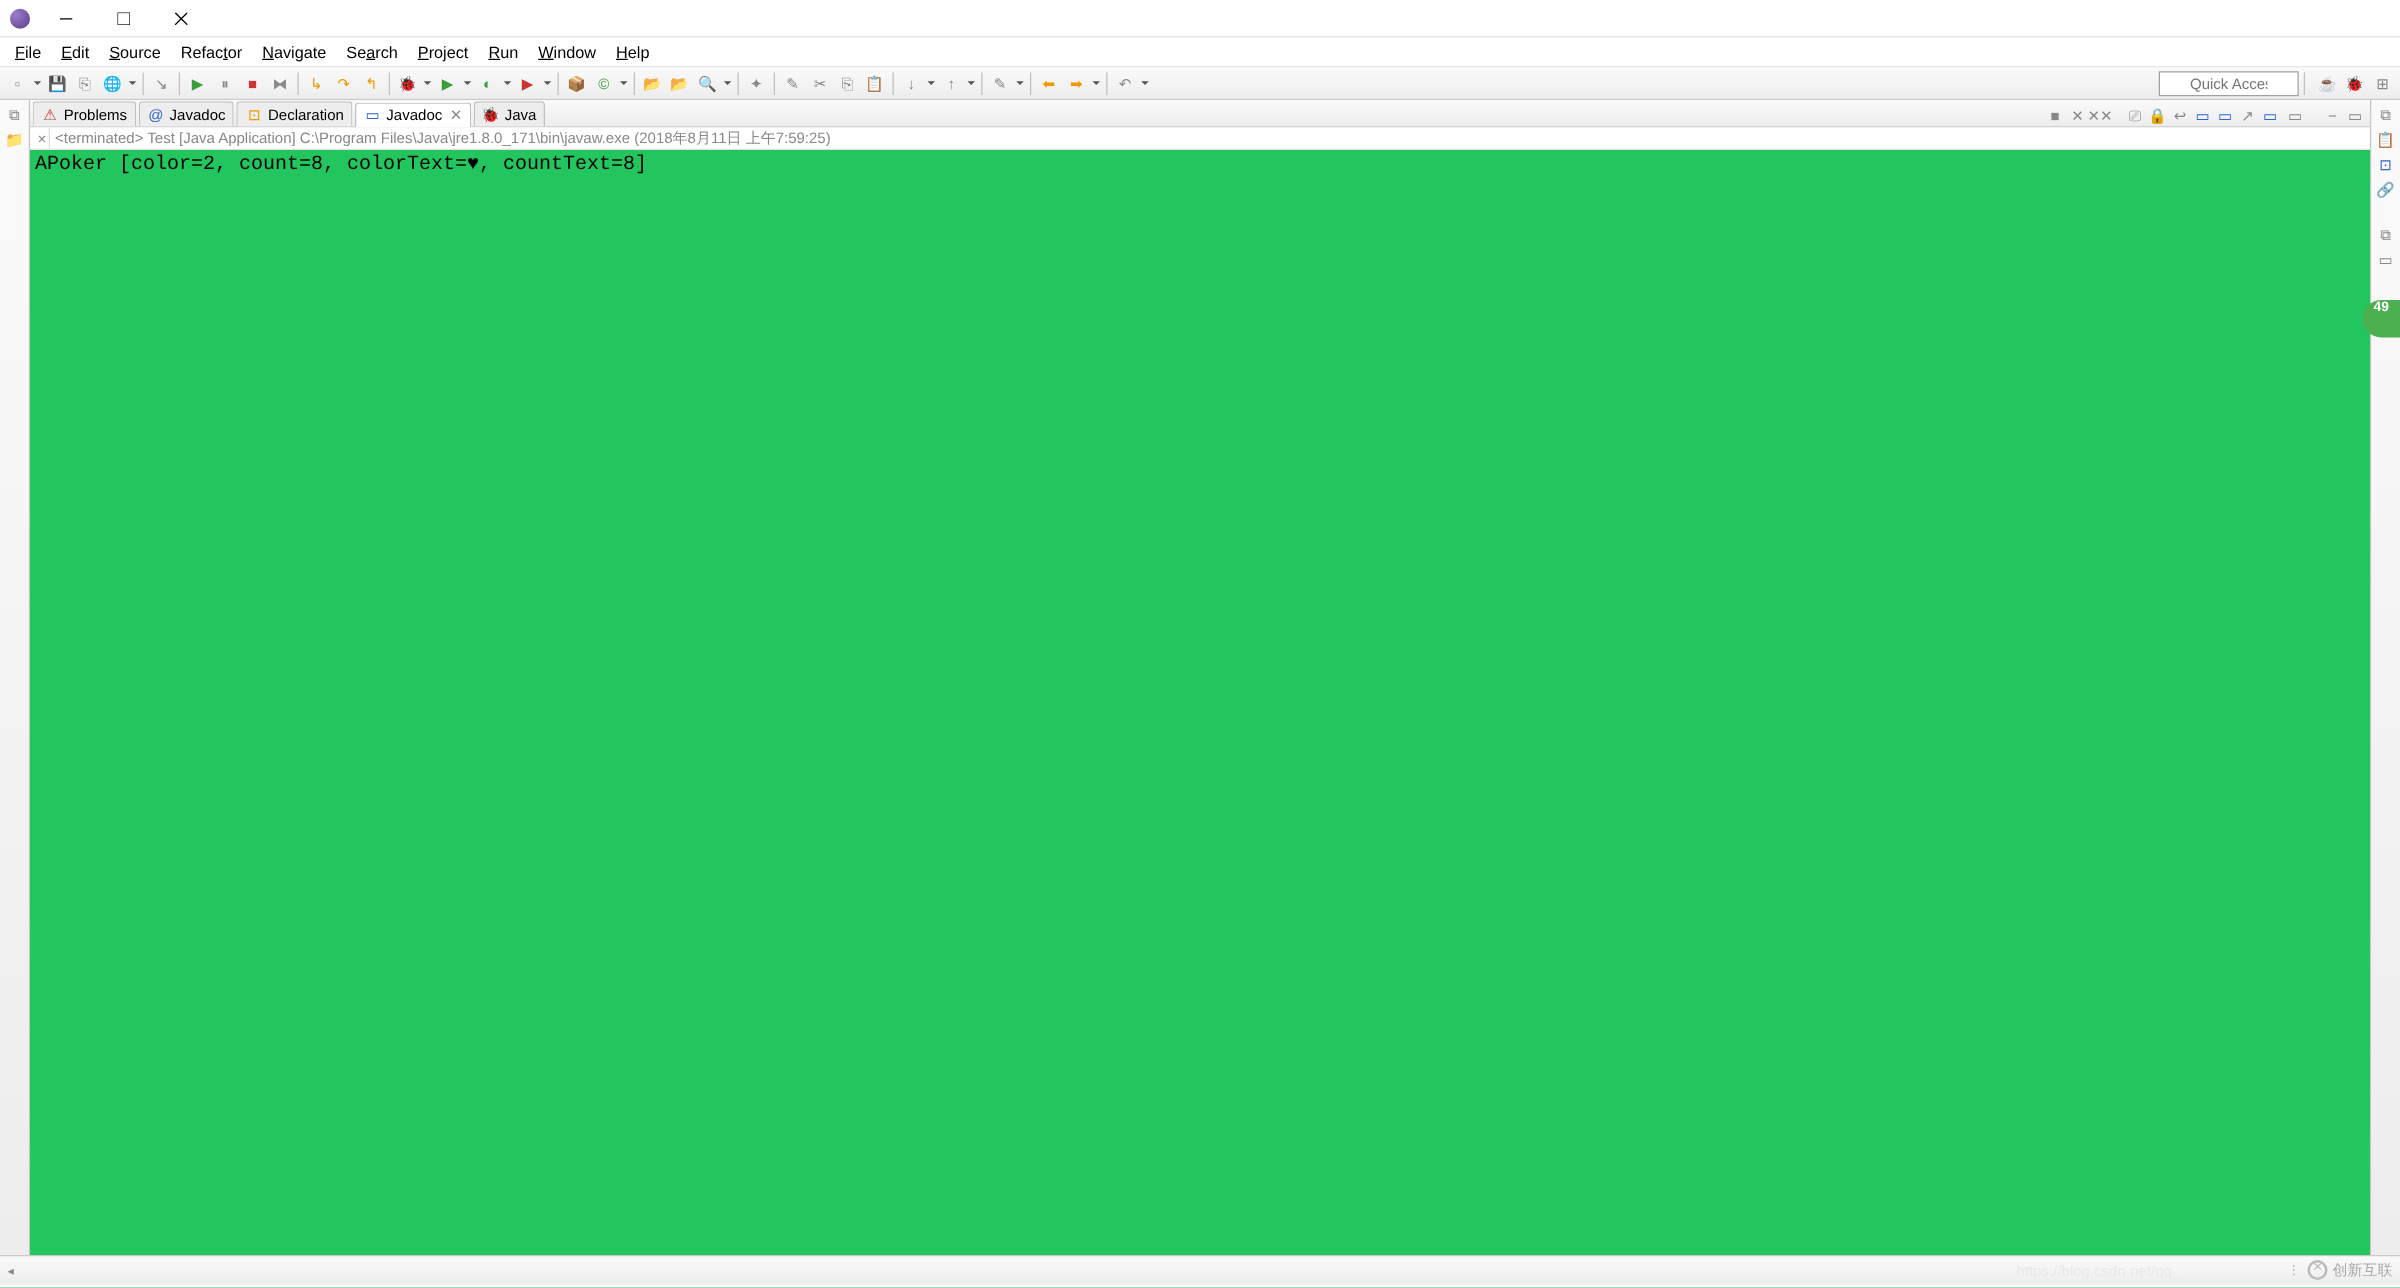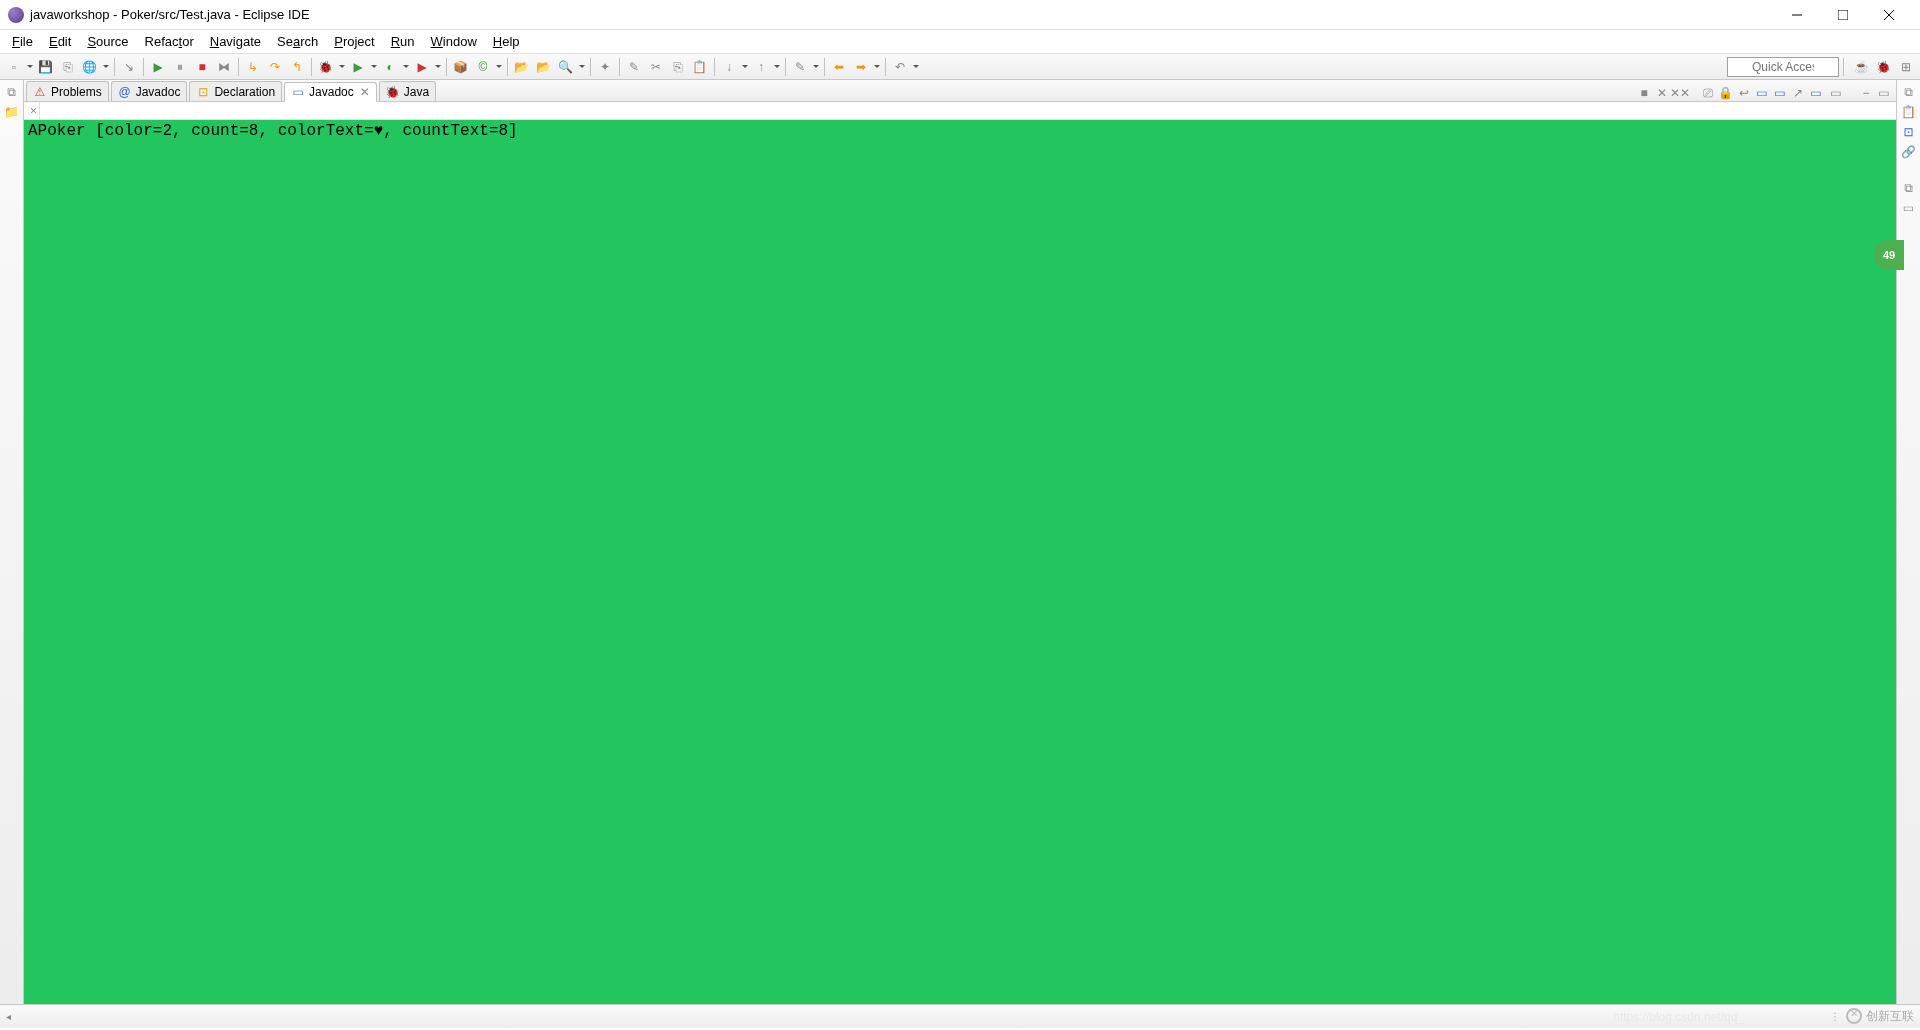--- a/index.html
+++ b/index.html
@@ -59,36 +59,35 @@
     .status-bar { height: 24px; background: linear-gradient(to bottom, #fafafa, #ededed); border-top: 1px solid #c8c8c8; display: flex; align-items: center; padding: 0 6px; }
     .status-bar .scroll-left { color: #888; font-size: 10px; }
     .status-bar .right-corner { margin-left: auto; display: flex; align-items: center; gap: 6px; }
     .status-bar .dots { color: #aaa; font-size: 10px; line-height: 1; }
     .status-bar .brand { display: flex; align-items: flex-start; gap: 4px; color: #aaa; font-size: 12px; }
     .status-bar .brand-icon { width: 16px; height: 16px; border-radius: 50%; border: 2px solid #bbb; position: relative; }
     .status-bar .brand-icon::after { content: '✕'; position: absolute; top: -2px; left: 2px; color: #bbb; font-size: 10px; }
     .status-bar .watermark { color: #e8e8e8; font-size: 12px; margin-right: 80px; }
     
     
-    .badge { position: fixed; right: 16px; top: 240px; width: 30px; height: 30px; background: #4CAF50; border-radius: 50% 0 0 50%; display: flex; align-items: center; justify-content: center; color: #fff; font-size: 11px; font-weight: bold; }
+    .badge { position: fixed; right: 0; top: 240px; width: 30px; height: 30px; background: #4CAF50; border-radius: 50% 0 0 50%; display: flex; justify-content: center; color: #fff; font-size: 11px; font-weight: bold; }
     
     
     .ic-green { color: #3a9c3a; }
     .ic-red { color: #c33; }
     .ic-blue { color: #36c; }
     .ic-orange { color: #e90; }
     .ic-gray { color: #888; }
     .ic-purple { color: #86c; }
   </style>
 </head>
 <body>
 
 <div class="title-bar">
   <div class="app-icon"></div>
-  <div class="title-text">javaworkshop - Poker/src/Test.java - Eclipse IDE</div>
   <div class="win-controls">
     <div class="win-btn">
       <svg viewBox="0 0 10 10">
           <line x1="0" y1="5" x2="10" y2="5" stroke="#000" stroke-width="1"></line>
         </svg>
     </div>
     <div class="win-btn">
       <svg viewBox="0 0 10 10">
           <rect x="0" y="0" width="10" height="10" fill="none" stroke="#000" stroke-width="1"></rect>
         </svg>
@@ -342,20 +341,21 @@
         <div class="tt-btn">
             <span class="ic-gray">▭</span>
           </div>
       </div>
     </div>
 
     <div class="console-header">
       <div class="console-header-gutter">
           <span class="ic-gray" style="font-size:9px">✕</span>
         </div>
+      <span class="term-status">&lt;terminated&gt; Test [Java Application] C:\Program Files\Java\jre1.8.0_171\bin\javaw.exe (2018年8月11日 上午7:59:25)</span>
     </div>
 
     <div class="console-output"><span>APoker [color=2, count=8, colorText=♥, countText=8]</span></div>
   </div>
 
   <div class="right-gutter">
     <div class="g-icon">
         <span class="ic-gray">⧉</span>
       </div>
     <div class="g-icon">

